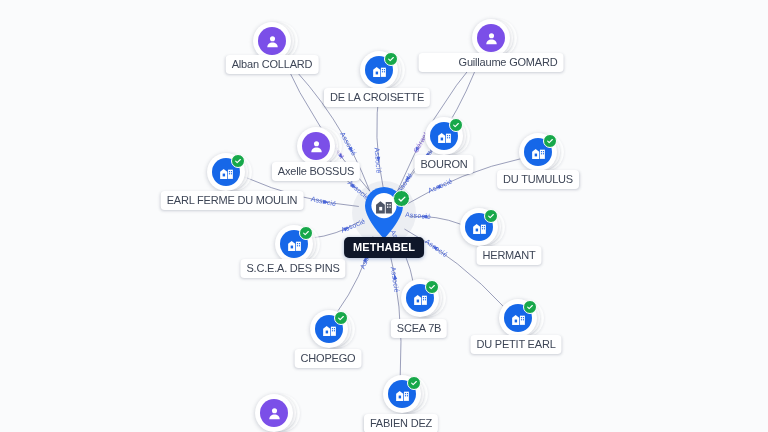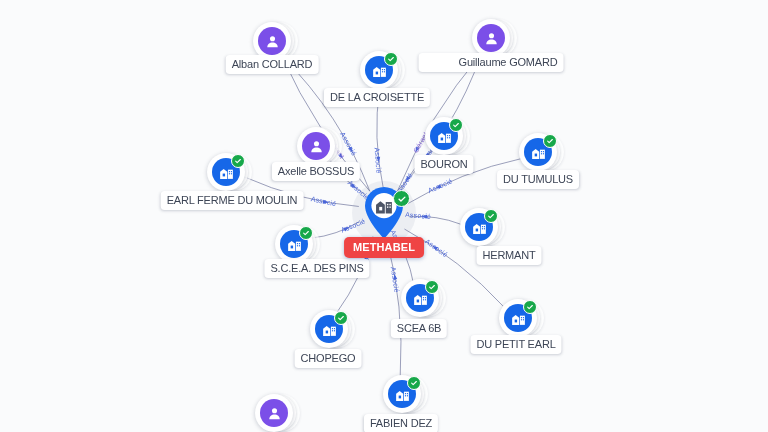--- a/index.html
+++ b/index.html
@@ -79,21 +79,21 @@
   .pin-halo {
     position: absolute;
     left: 50%; top: 50%;
     width: 64px; height: 64px;
     margin-left: -32px; margin-top: -32px;
     border-radius: 50%;
     background: rgba(120,130,160,0.10);
   }
   .center-label {
     position: absolute;
-    background: #ef4444;
+    background: #0f172a;
     color: #ffffff;
     font-size: 11px;
     font-weight: bold;
     line-height: 13px;
     white-space: nowrap;
     padding: 4px 9px;
     border-radius: 5px;
     transform: translateX(-50%);
     box-shadow: 0 1px 4px rgba(20,60,140,0.35);
     letter-spacing: 0.1px;
@@ -308,21 +308,21 @@
               <rect x="18.2" y="13" width="1.6" height="1.6" fill="#1667e8"></rect>
               <rect x="6.6" y="13.5" width="3.4" height="4" fill="#1667e8"></rect>
             </svg>
           </div>
         </div>
         <div class="badge" style="width: 12px; height: 12px; left: 5px; top: -18px;">
           <svg width="8" height="8" viewBox="0 0 24 24">
             <path d="M5 12.5l4.5 4.5L19 7.5" stroke="#fff" stroke-width="3.2" fill="none" stroke-linecap="round" stroke-linejoin="round"></path>
           </svg>
         </div>
-        <div class="nlabel" style="left: -1px; top: 15px; margin-left: 24px;">S.C.E.A. DES PINS</div>
+        <div class="nlabel" style="left: -1px; top: 15px;">S.C.E.A. DES PINS</div>
       </div>
       <div class="node" style="left: 479px; top: 227px;">
         <div class="stack" style="width: 38px; height: 38px; left: -12px; top: -19px; opacity: 0.55;"></div>
         <div class="stack" style="width: 35.6px; height: 35.6px; left: -13.3px; top: -17.8px; opacity: 0.8;"></div>
         <div class="disc-main" style="width: 38px; height: 38px; left: -19px; top: -19px;">
           <div class="icon-circle" style="width: 28px; height: 28px; background: rgb(22, 103, 232);">
             <svg width="17" height="17" viewBox="0 0 24 24">
               <path fill="#fff" d="M3 21V11l5-4 5 4v10H3z"></path>
               <path fill="#fff" d="M14 21V8h7v13h-7z"></path>
               <rect x="15.4" y="10" width="1.6" height="1.6" fill="#1667e8"></rect>
@@ -354,21 +354,21 @@
               <rect x="18.2" y="13" width="1.6" height="1.6" fill="#1667e8"></rect>
               <rect x="6.6" y="13.5" width="3.4" height="4" fill="#1667e8"></rect>
             </svg>
           </div>
         </div>
         <div class="badge" style="width: 12px; height: 12px; left: 5px; top: -18px;">
           <svg width="8" height="8" viewBox="0 0 24 24">
             <path d="M5 12.5l4.5 4.5L19 7.5" stroke="#fff" stroke-width="3.2" fill="none" stroke-linecap="round" stroke-linejoin="round"></path>
           </svg>
         </div>
-        <div class="nlabel" style="left: -1px; top: 21px;">SCEA 6B</div>
+        <div class="nlabel" style="left: -1px; top: 21px;">SCEA 7B</div>
       </div>
       <div class="node" style="left: 518px; top: 318px;">
         <div class="stack" style="width: 38px; height: 38px; left: -12px; top: -19px; opacity: 0.55;"></div>
         <div class="stack" style="width: 35.6px; height: 35.6px; left: -13.3px; top: -17.8px; opacity: 0.8;"></div>
         <div class="disc-main" style="width: 38px; height: 38px; left: -19px; top: -19px;">
           <div class="icon-circle" style="width: 28px; height: 28px; background: rgb(22, 103, 232);">
             <svg width="17" height="17" viewBox="0 0 24 24">
               <path fill="#fff" d="M3 21V11l5-4 5 4v10H3z"></path>
               <path fill="#fff" d="M14 21V8h7v13h-7z"></path>
               <rect x="15.4" y="10" width="1.6" height="1.6" fill="#1667e8"></rect>

